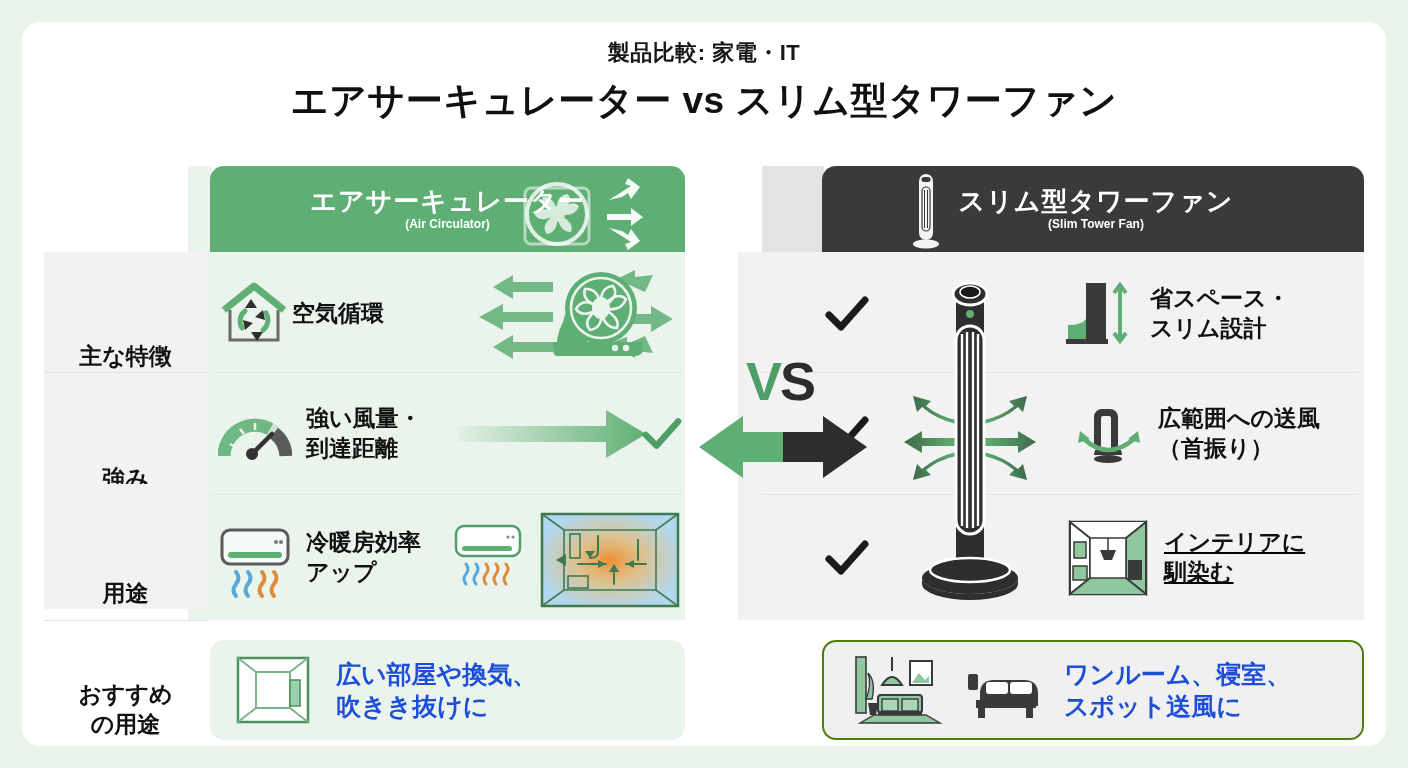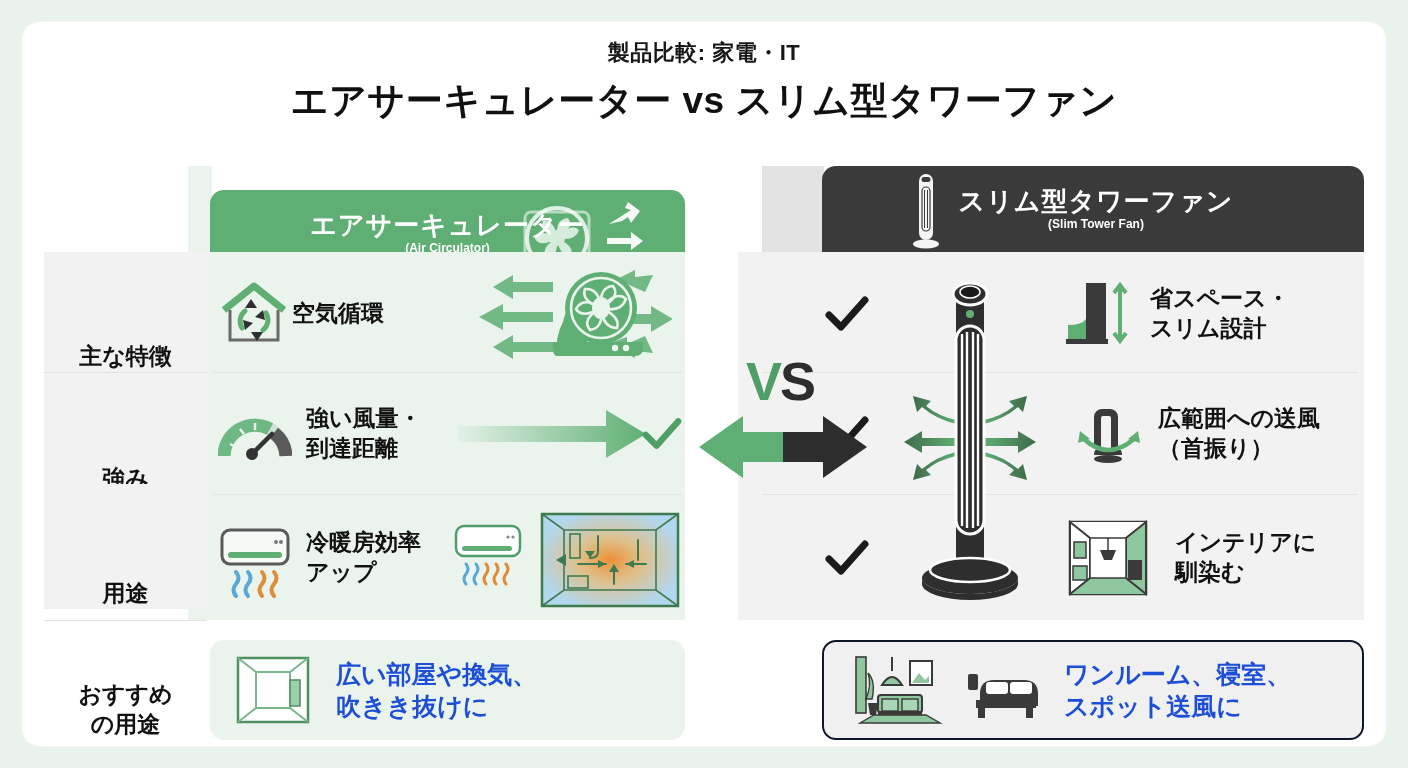--- a/index.html
+++ b/index.html
@@ -46,21 +46,21 @@
     background: #f2f2f2;
   }
   .gutter {
     position: absolute; left: 663px; top: 142px; width: 53px; height: 456px; background: #ffffff;
   }
 
   
   .hdr-left {
     position: absolute; left: 188px; top: 144px; width: 475px; height: 86px;
     background: #5faf74; border-radius: 14px 14px 0 0;
-    display: flex; align-items: center; justify-content: center; margin-top: 24px;
+    display: flex; align-items: center; justify-content: center;
   }
   .hdr-left-strip {
     position: absolute; left: 166px; top: 144px; width: 24px; height: 86px; background: #eaf4ec;
   }
   .hdr-right {
     position: absolute; left: 800px; top: 144px; width: 542px; height: 86px;
     background: #3a3a3a; border-radius: 14px 14px 0 0;
     display: flex; align-items: center; justify-content: center; padding-left: 6px;
   }
   .hdr-right-strip {
@@ -87,21 +87,21 @@
   }
 
   
   .pill-left {
     position: absolute; left: 188px; top: 618px; width: 475px; height: 100px;
     background: #eaf4ec; border-radius: 14px;
     display: flex; align-items: center; padding-left: 26px; gap: 26px;
   }
   .pill-right {
     position: absolute; left: 800px; top: 618px; width: 542px; height: 100px;
-    background: #f0f0f0; border: 2px solid #0f172a; border-radius: 14px;
+    background: #f0f0f0; border: 2px solid #4d7c0f; border-radius: 14px;
     display: flex; align-items: center; padding-left: 28px; gap: 22px;
   }
   .pill-txt { font-size: 25px; font-weight: bold; color: #1d4ed8; line-height: 1.3; }
 
   
   .vs-wrap { position: absolute; left: 663px; top: 340px; width: 190px; height: 120px; }
   .vs-text {
     position: absolute; left: 0; top: 0; width: 140px; text-align: center;
     font-size: 54px; font-weight: bold; letter-spacing: -2px; line-height: 1;
   }
@@ -391,21 +391,21 @@
       </svg>
     </span>
     <span class="cell-txt" id="r1-right">広範囲への送風<br>（首振り）</span>
   </div>
 
   <div class="cell" style="left:790px; top:478px; width:70px; height:116px; justify-content:center;">
     <svg width="46" height="40" viewBox="0 0 46 40">
       <path d="M5 21 L17 33 L41 6" fill="none" stroke="#1b1b1b" stroke-width="7" stroke-linecap="round" stroke-linejoin="round"></path>
     </svg>
   </div>
-  <div class="cell" style="left:1046px; top:478px; width:296px; height:116px; gap:27px;">
+  <div class="cell" style="left:1046px; top:478px; width:296px; height:116px; gap:16px;text-decoration:underline;">
     <span>
       <svg width="80" height="76" viewBox="0 0 80 76">
         <rect x="2" y="2" width="76" height="72" fill="#ffffff" stroke="#3a3a3a" stroke-width="2.5"></rect>
         <path d="M2 2 L22 18 H58 L78 2z" fill="#ffffff"></path>
         <path d="M2 74 L22 58 H58 L78 74z" fill="#8fc79f"></path>
         <path d="M2 2 L22 18 V58 L2 74z" fill="#ffffff" stroke="#3a3a3a" stroke-width="2"></path>
         <path d="M78 2 L58 18 V58 L78 74z" fill="#8fc79f" stroke="#3a3a3a" stroke-width="2"></path>
         <rect x="22" y="18" width="36" height="40" fill="#ffffff" stroke="#3a3a3a" stroke-width="1.5"></rect>
         <rect x="6" y="22" width="12" height="16" fill="#8fc79f" stroke="#3a3a3a" stroke-width="1.5"></rect>
         <rect x="5" y="46" width="14" height="14" fill="#8fc79f" stroke="#3a3a3a" stroke-width="1.5"></rect>

